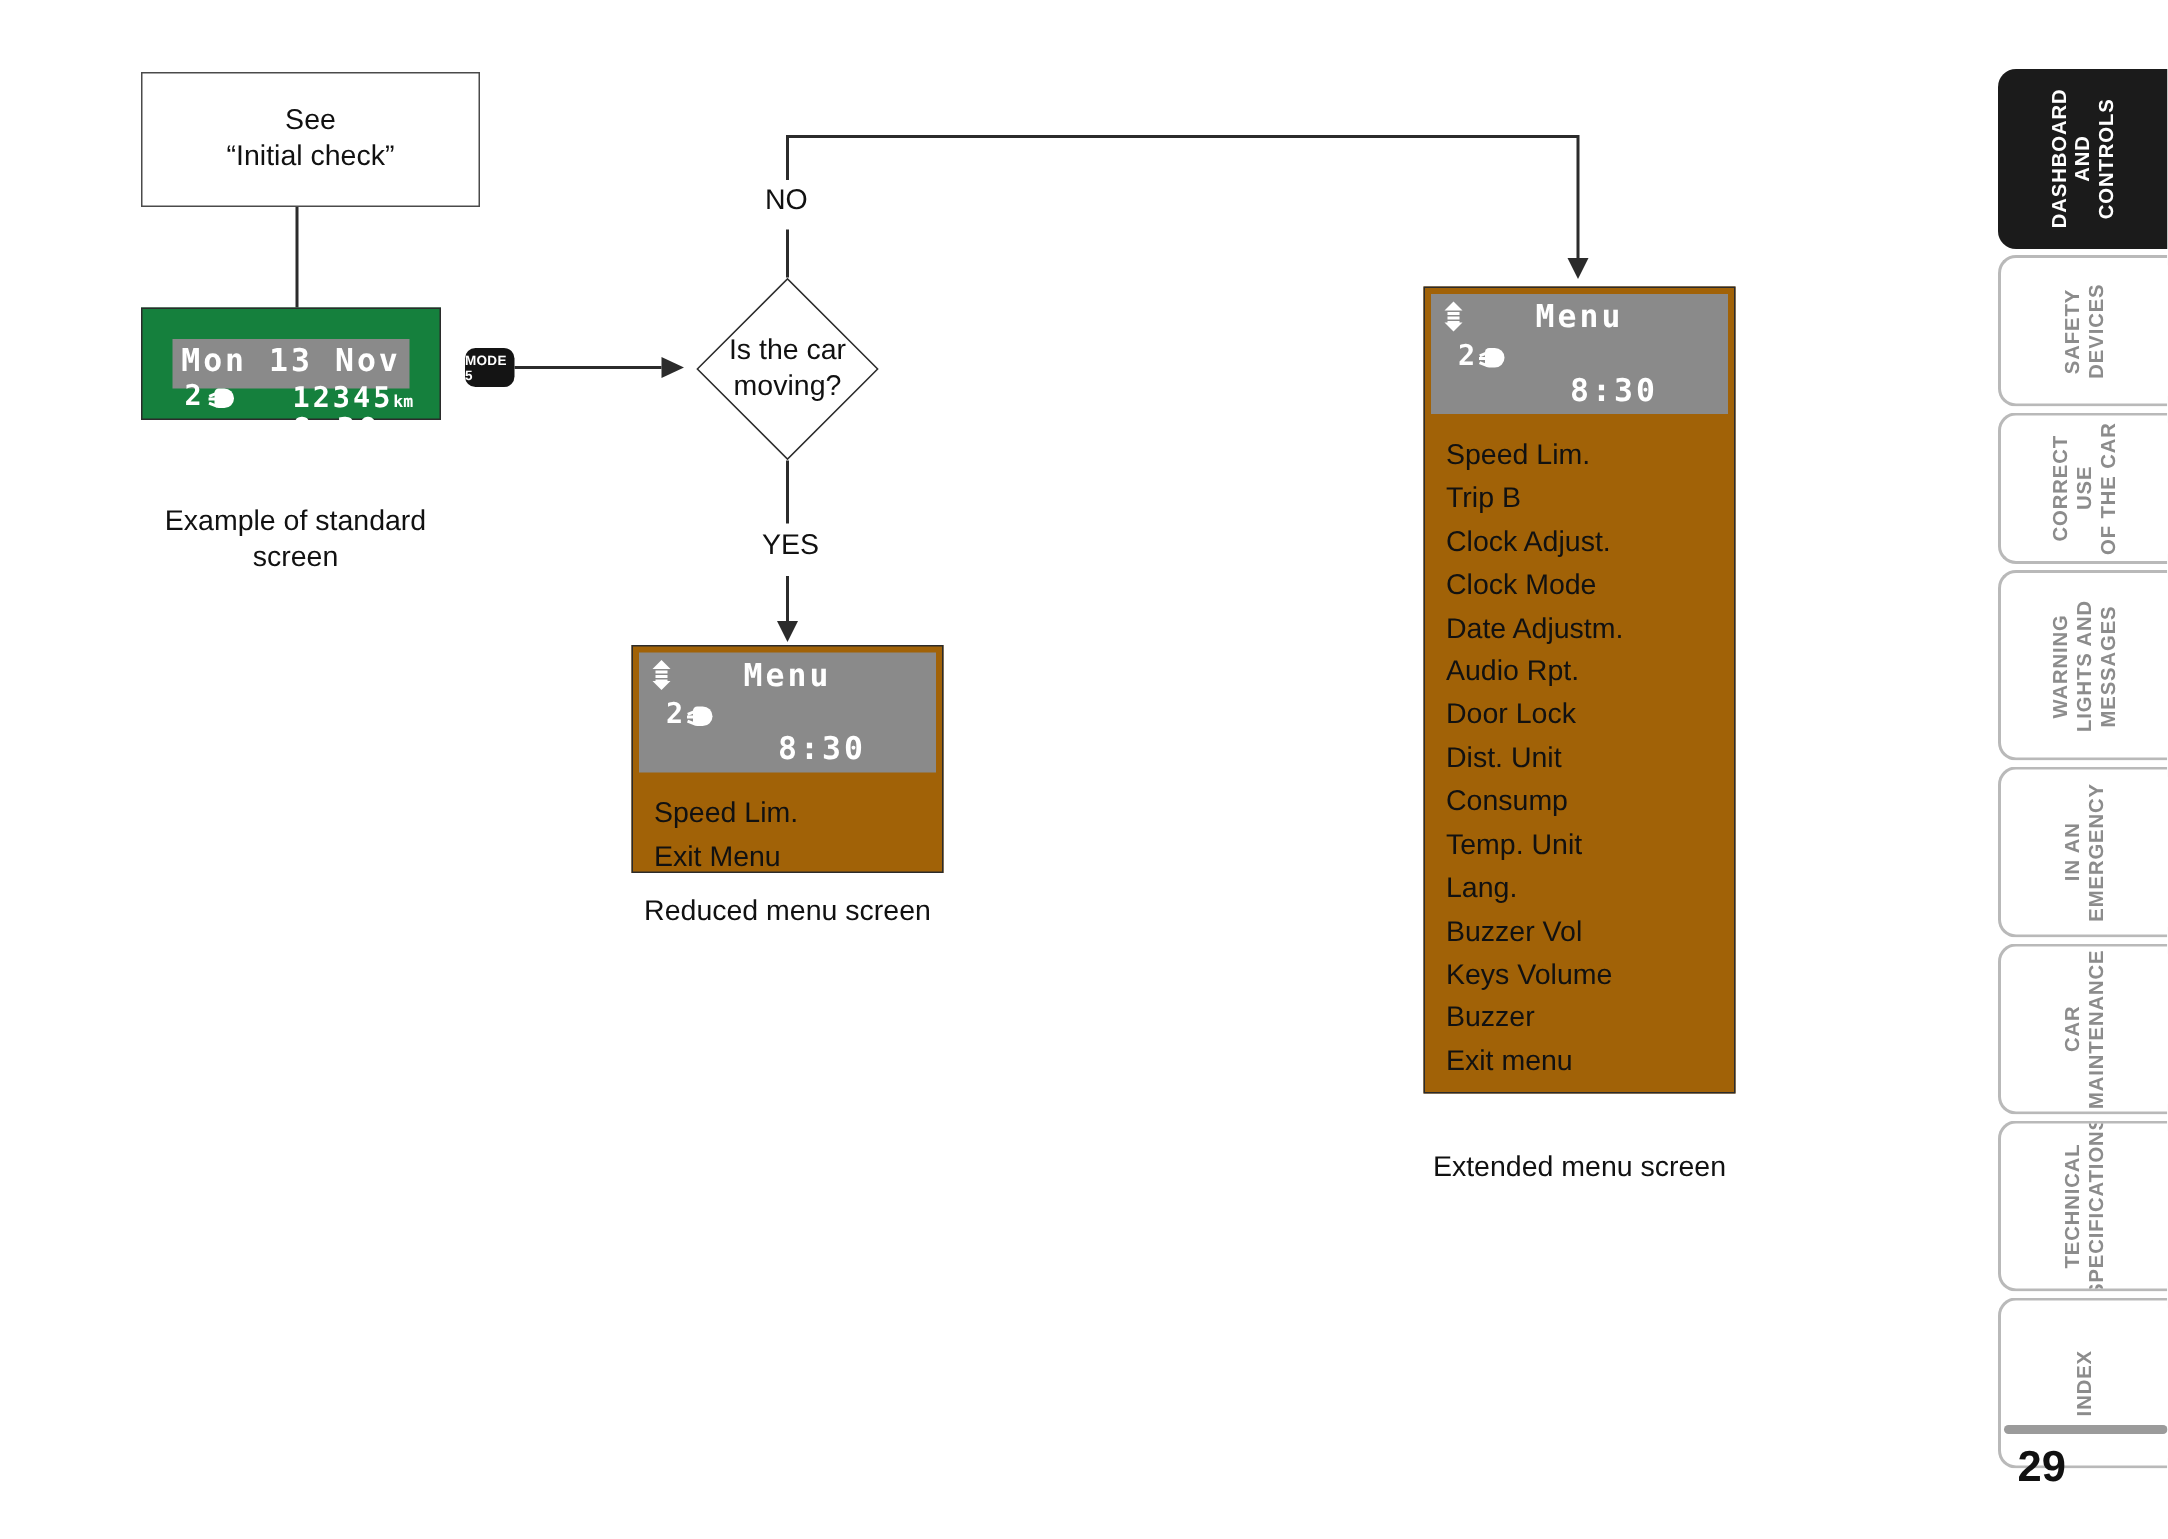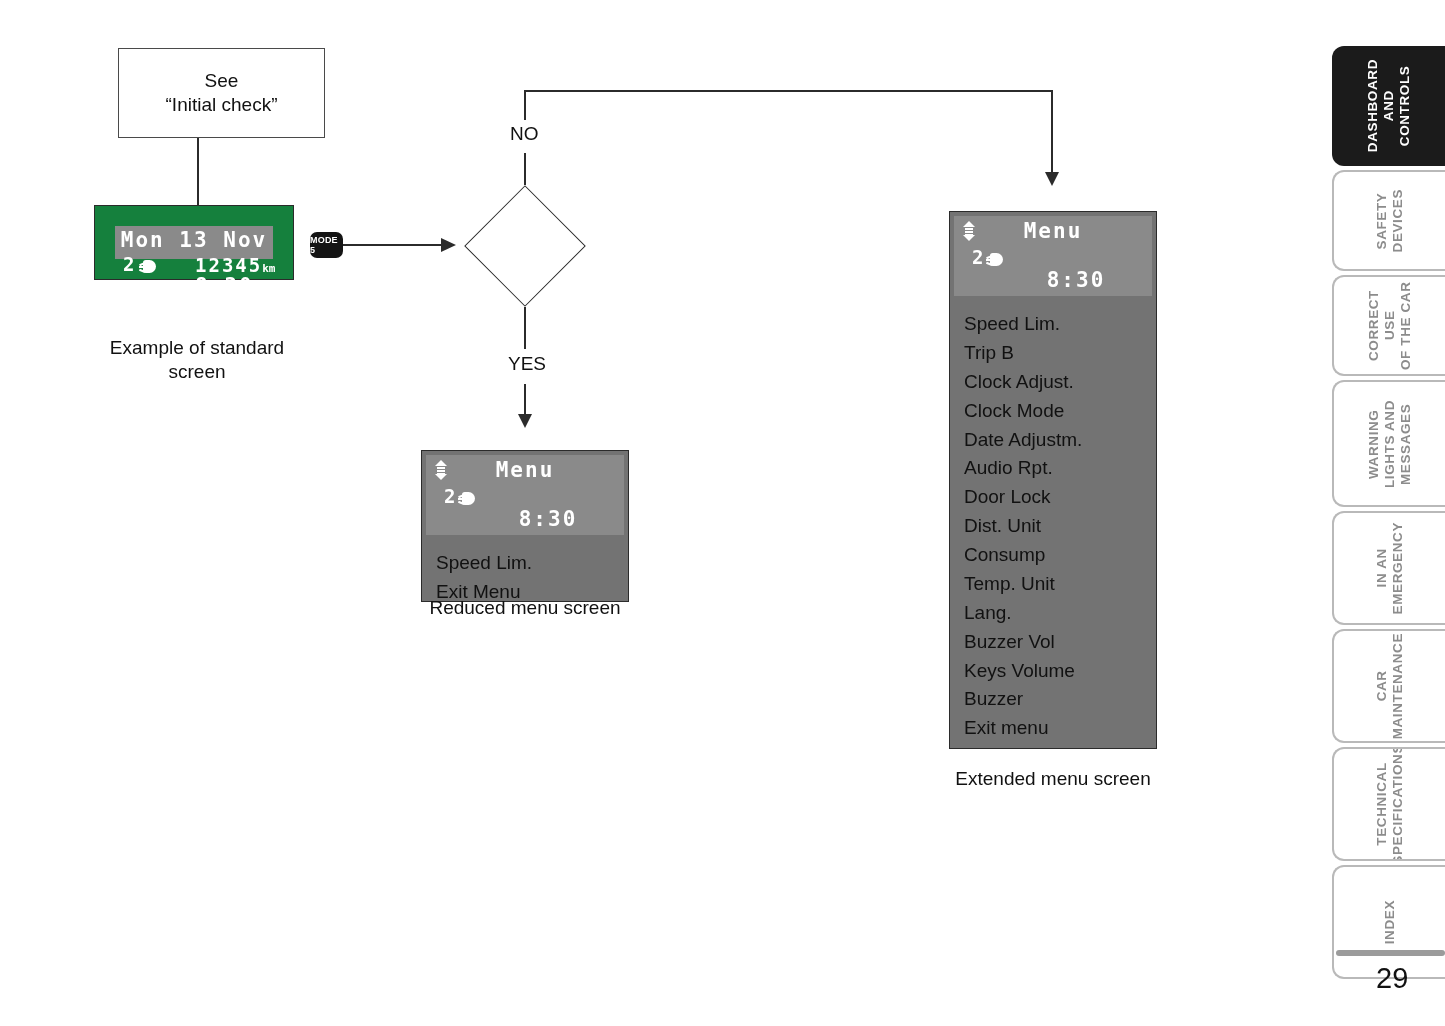--- a/index.html
+++ b/index.html
@@ -16,22 +16,22 @@
     position: absolute;
     border: 1.5px solid #4a4a4a;
     background: #fff;
   }
   .box-text {
     font-size: 19px; color: #111; text-align: center; line-height: 1.28;
   }
 
   
   #see-box {
-    left: 94px; top: 48px; width: 207px; height: 90px;
-    display: flex; align-items: center; justify-content: center; margin-left: 24px;
+    left: 94px; top: 48px; width: 226px; height: 90px;
+    display: flex; align-items: center; justify-content: center;
   }
   #see-box .l1, #see-box .l2 { display: block; }
 
   
   .vline, .hline {
     position: absolute; background: #2b2b2b;
   }
   .vline { width: 2px; }
   .hline { height: 2px; }
 
@@ -137,21 +137,21 @@
     border-top: 14px solid #2b2b2b;
   }
   .arrow-right {
     position: absolute; width: 0; height: 0;
     border-top: 7px solid transparent; border-bottom: 7px solid transparent;
     border-left: 15px solid #2b2b2b;
   }
 
   
   .menu-box {
-    position: absolute; border: 1.5px solid #2b2b2b; background: #737373; margin-top: 20px;
+    position: absolute; border: 1.5px solid #2b2b2b; background: #a16207;
   }
   .menu-lcd {
     background: #8a8a8a; position: relative;
     font-family: "DejaVu Sans Mono", monospace; color: #fff;
   }
   .menu-title {
     position: absolute; top: 3px; left: 0; width: 100%;
     text-align: center; font-size: 21px; font-weight: 700; letter-spacing: 2px;
   }
   .menu-ud { position: absolute; top: 5px; left: 8px; }
@@ -191,21 +191,21 @@
     writing-mode: vertical-rl; transform: rotate(180deg);
     font-size: 13.5px; font-weight: 700; letter-spacing: 0.6px;
     text-align: center; line-height: 1.18;
     white-space: pre-line;
   }
   .tab.active .tab-label { color: #ffffff; }
   .tab.inactive .tab-label { color: #8c8c8c; }
 
   #page-number {
     position: absolute; left: 1345px; top: 962px;
-    font-size: 29px; font-weight: 400; color: #111; margin-left: 31px;
+    font-size: 29px; font-weight: 700; color: #111;
   }
   #page-rule {
     position: absolute; left: 1336px; top: 950px; width: 109px; height: 6px;
     background: #9b9b9b; border-radius: 3px;
   }
 </style>
 </head>
 <body>
 
 <div id="page">
@@ -235,20 +235,24 @@
 
   <div id="mode-btn">
     <span>MODE 5</span>
   </div>
 
   <div class="hline" style="left:343px; top:244px; width:98px;"></div>
   <div class="arrow-right" style="left:441px; top:238px;"></div>
 
   <div id="diamond-wrap">
     <div id="diamond-shape"></div>
+    <div id="diamond-label">
+      <span>Is the car</span><br>
+      <span>moving?</span>
+    </div>
   </div>
 
   <div class="vline" style="left:524px; top:153px; height:32px;"></div>
   <div class="vline" style="left:524px; top:90px; height:30px;"></div>
   <div class="hline" style="left:524px; top:90px; width:528px;"></div>
   <div class="vline" style="left:1051px; top:90px; height:84px;"></div>
   <div class="arrow-down" style="left:1045px; top:172px;"></div>
   <div class="branch-label" style="left:510px; top:123px;">NO</div>
 
   <div class="vline" style="left:524px; top:307px; height:42px;"></div>

